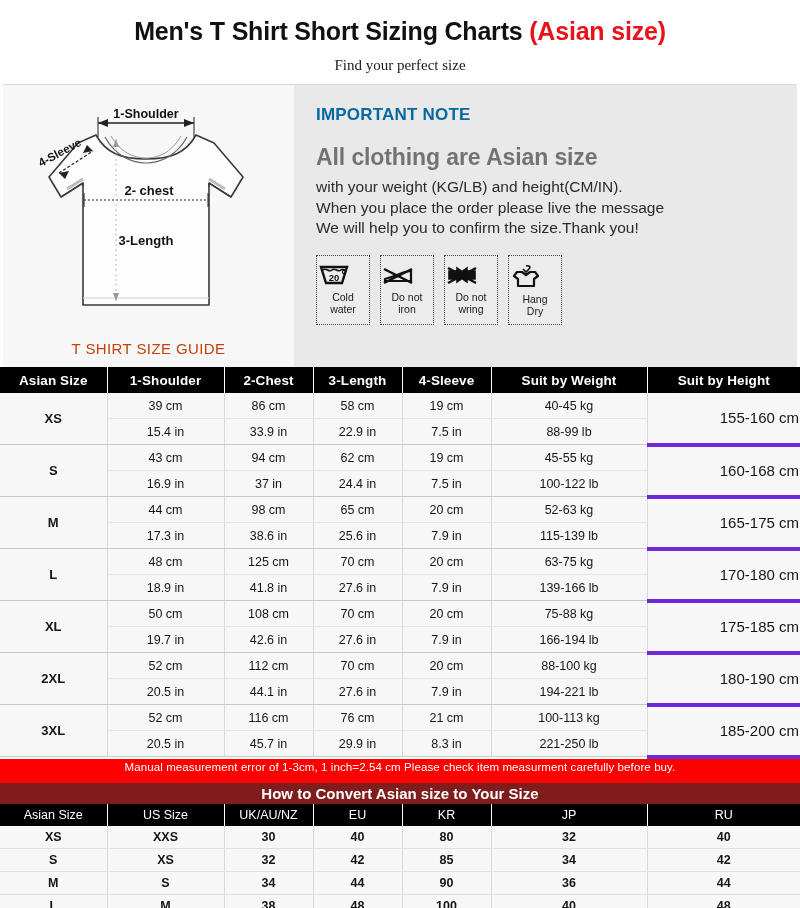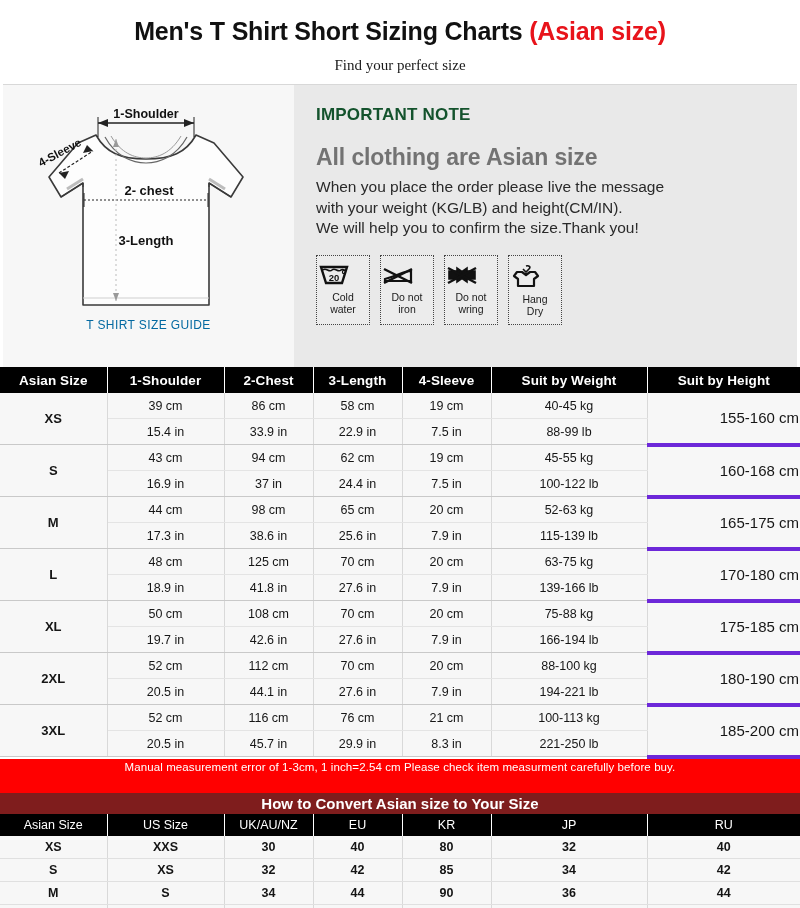--- a/index.html
+++ b/index.html
@@ -69,31 +69,31 @@
     width: 291px;
     height: 240px;
   }
   .shirt-svg {
     position: absolute;
     left: 18px;
     top: 20px;
   }
   .guide-caption {
     position: absolute;
-    top: 233px;
+    top: 255px;
     width: 291px;
     text-align: center;
-    font-size: 12px;
+    font-size: 15px;
     letter-spacing: 0.4px;
-    color: #0369a1;
+    color: #c2410c;
   }
 
   
   .important-note {
-    color: #14532d;
+    color: #0369a1;
     font-size: 17px;
     font-weight: bold;
     letter-spacing: 0.2px;
     margin: 0 0 18px 0;
   }
   .asian-size-head {
     color: #737373;
     font-size: 23px;
     font-weight: bold;
     letter-spacing: -0.1px;
@@ -170,21 +170,21 @@
   }
   .size-table tr.pair-end td {
     border-bottom: 1px solid #c9c9c9;
   }
 
   .warn-bar {
     background: #ff0000;
     color: #ffffff;
     font-size: 11.5px;
     text-align: center;
-    height: 34px;
+    height: 24px;
     line-height: 17px;
     letter-spacing: 0.1px;
   }
   .conv-title {
     background: #7f1d1d;
     color: #fff;
     font-size: 15px;
     font-weight: bold;
     text-align: center;
     height: 21px;
@@ -266,22 +266,22 @@
           <text x="125" y="140" font-family="Liberation Sans, sans-serif" font-size="13" font-weight="bold" text-anchor="middle" fill="#111">3-Length</text>
         </svg>
       </div>
       <div class="guide-caption">T SHIRT SIZE GUIDE</div>
     </div>
 
     <div class="hero-right">
       <div class="important-note">IMPORTANT NOTE</div>
       <div class="asian-size-head">All clothing are Asian size</div>
       <div class="note-lines">
+        <div>with your weight (KG/LB) and height(CM/IN).</div>
         <div>When you place the order please live the message</div>
-        <div>with your weight (KG/LB) and height(CM/IN).</div>
         <div>We will help you to confirm the size.Thank you!</div>
       </div>
 
       <div class="care-row">
 
         <div class="care-box">
           <svg width="34" height="24" viewBox="0 0 34 24">
             <path d="M4 4 L30 4 L25 20 L9 20 Z" fill="none" stroke="#111" stroke-width="2.4"></path>
             <path d="M6 7 C9 4 12 10 15 7 C18 4 21 10 24 7 C26 5.5 28 8 29 7" fill="none" stroke="#111" stroke-width="1.6"></path>
             <text x="17" y="18" font-family="Liberation Sans, sans-serif" font-size="9.5" font-weight="bold" text-anchor="middle" fill="#111">20</text>

